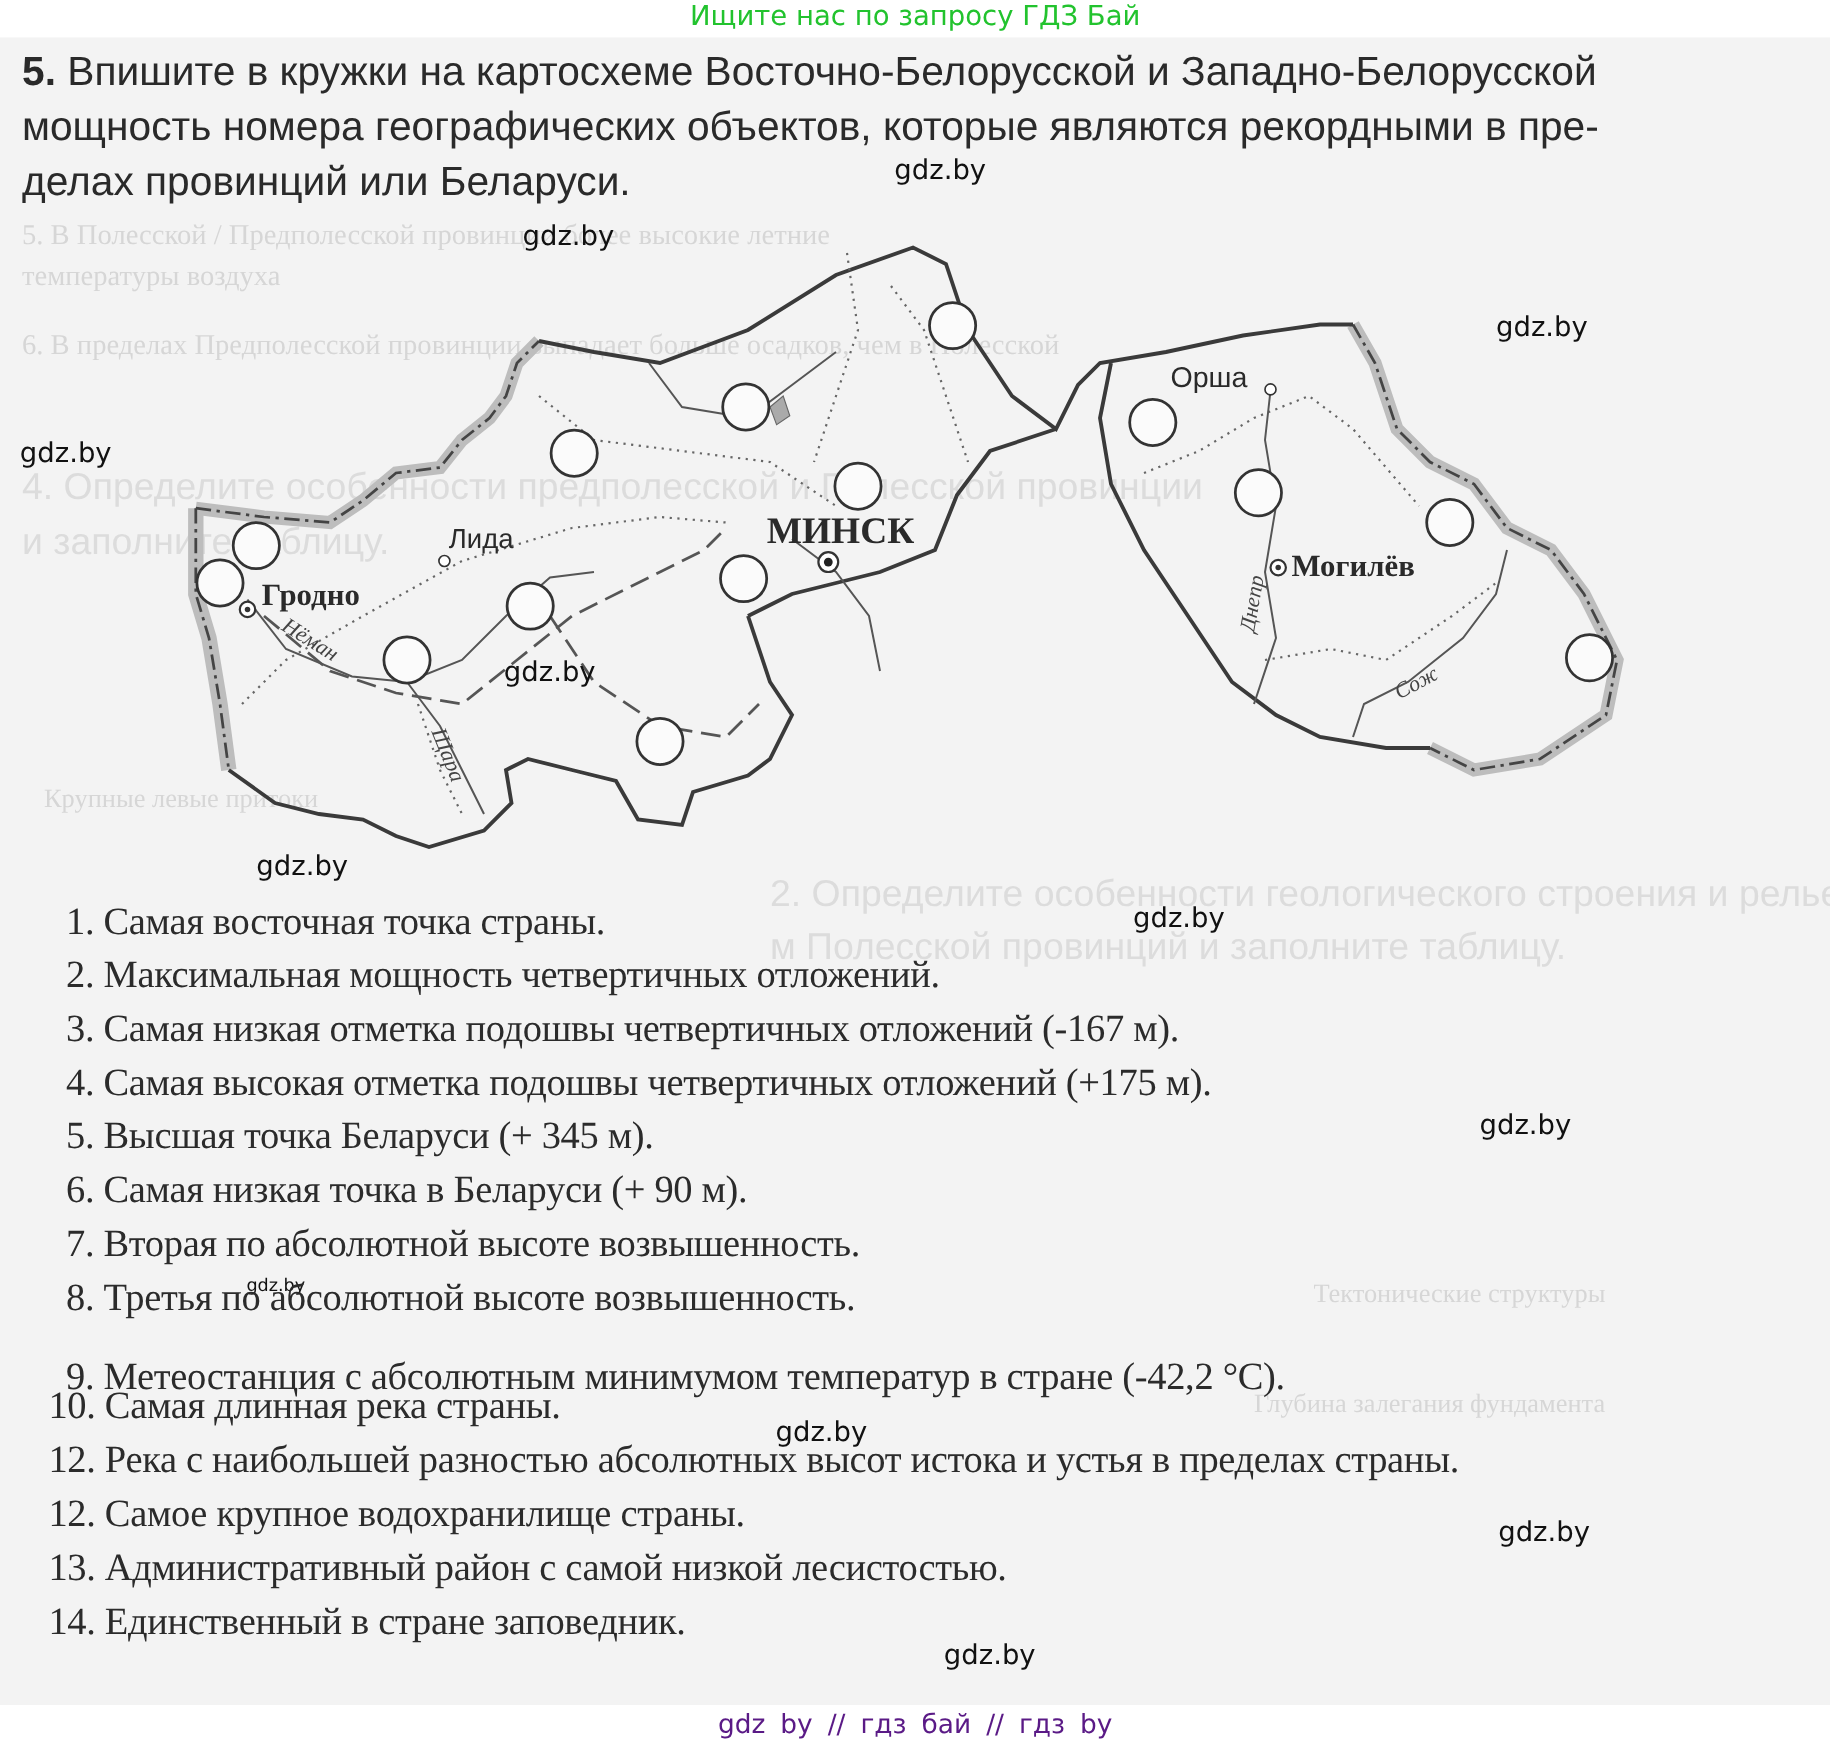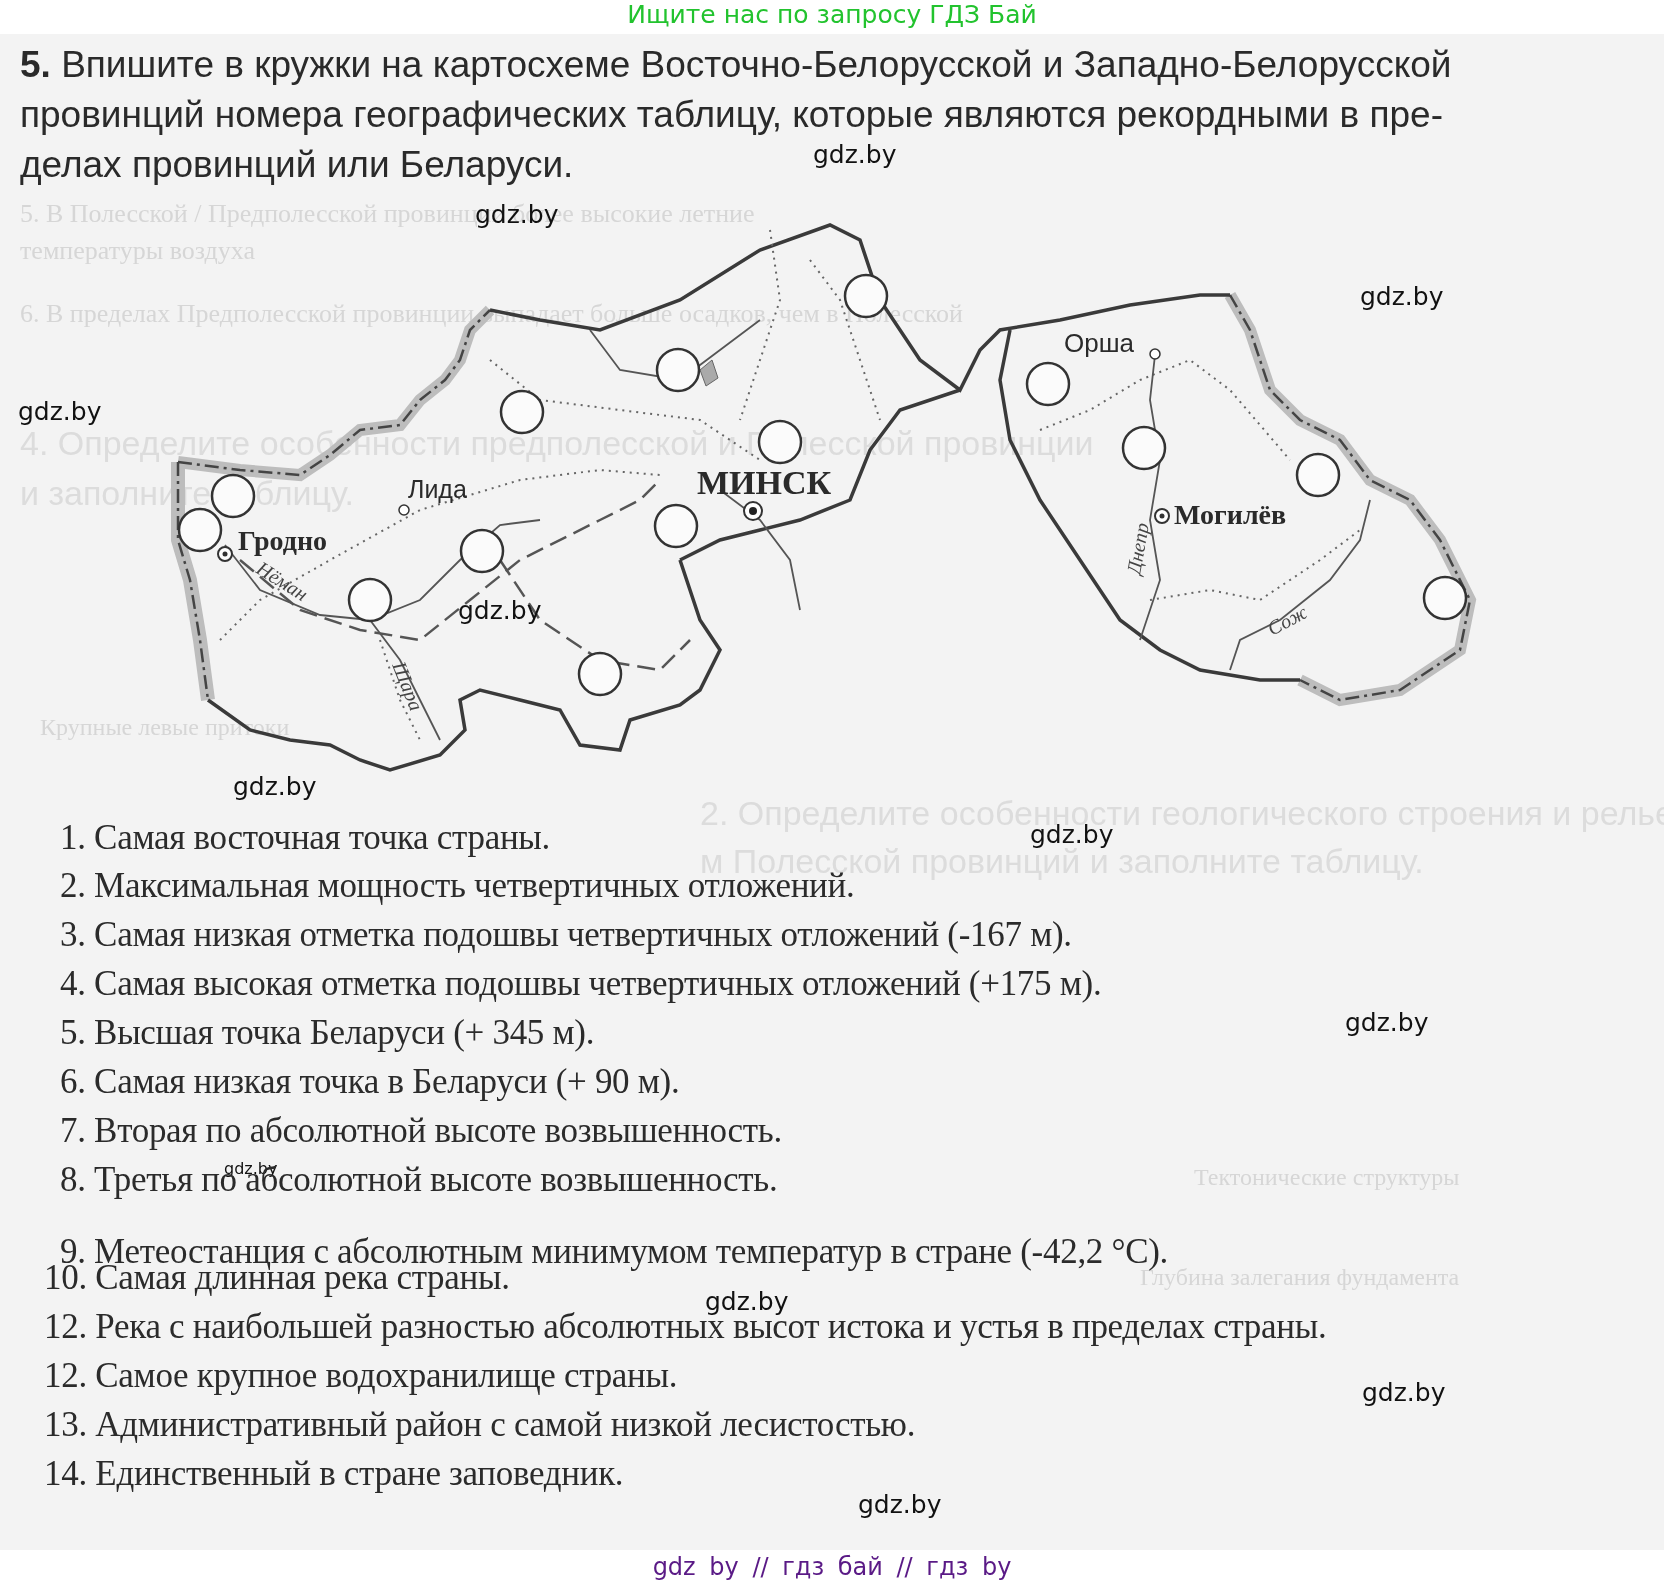--- a/index.html
+++ b/index.html
@@ -31,21 +31,21 @@
   <span class="ghost" style="left:20px;top:165px;">5. В Полесской / Предполесской провинции более высокие летние</span>
   <span class="ghost" style="left:20px;top:202px;">температуры воздуха</span>
   <span class="ghost" style="left:20px;top:265px;">6. В пределах Предполесской провинции выпадает больше осадков, чем в Полесской</span>
   <span class="ghost" style="left:1150px;top:1130px;font-size:24px;margin-left:44px;">Тектонические структуры</span>
   <span class="ghost" style="left:1140px;top:1230px;font-size:24px;">Глубина залегания фундамента</span>
   <span class="ghost" style="left:40px;top:680px;font-size:24px;">Крупные левые притоки</span>
 </div>
 
 <div class="task">
   <b>5.</b><span> Впишите в кружки на картосхеме Восточно-Белорусской и Западно-Белорусской</span><br>
-  <span>провинций номера географических таблицу, которые являются рекордными в пре-</span><br>
+  <span>мощность номера географических объектов, которые являются рекордными в пре-</span><br>
   <span>делах провинций или Беларуси.</span>
 </div>
 
 <svg class="map" width="1664" height="820" viewBox="0 0 1664 820">
 
   <path d="M178,462 L178,540 L190,580 L200,640 L208,700" fill="none" stroke="#bdbdbd" stroke-width="14"></path>
   <path d="M178,462 L240,470 L300,475 L330,455 L360,430 L400,425 L420,400 L445,380 L460,360 L470,330 L490,310" fill="none" stroke="#bdbdbd" stroke-width="12"></path>
   <path d="M1230,295 L1250,330 L1270,390 L1300,420 L1340,440 L1370,480 L1410,500 L1440,540 L1470,600 L1460,650 L1400,690 L1340,700 L1300,680" fill="none" stroke="#bdbdbd" stroke-width="12"></path>
 
   <path d="M178,462 L178,540 L190,580 L200,640 L208,700 M178,462 L240,470 L300,475 L330,455 L360,430 L400,425 L420,400 L445,380 L460,360 L470,330 L490,310 M1230,295 L1250,330 L1270,390 L1300,420 L1340,440 L1370,480 L1410,500 L1440,540 L1470,600 L1460,650 L1400,690 L1340,700 L1300,680" fill="none" stroke="#444" stroke-width="2.5" stroke-dasharray="14,5,3,5"></path>

